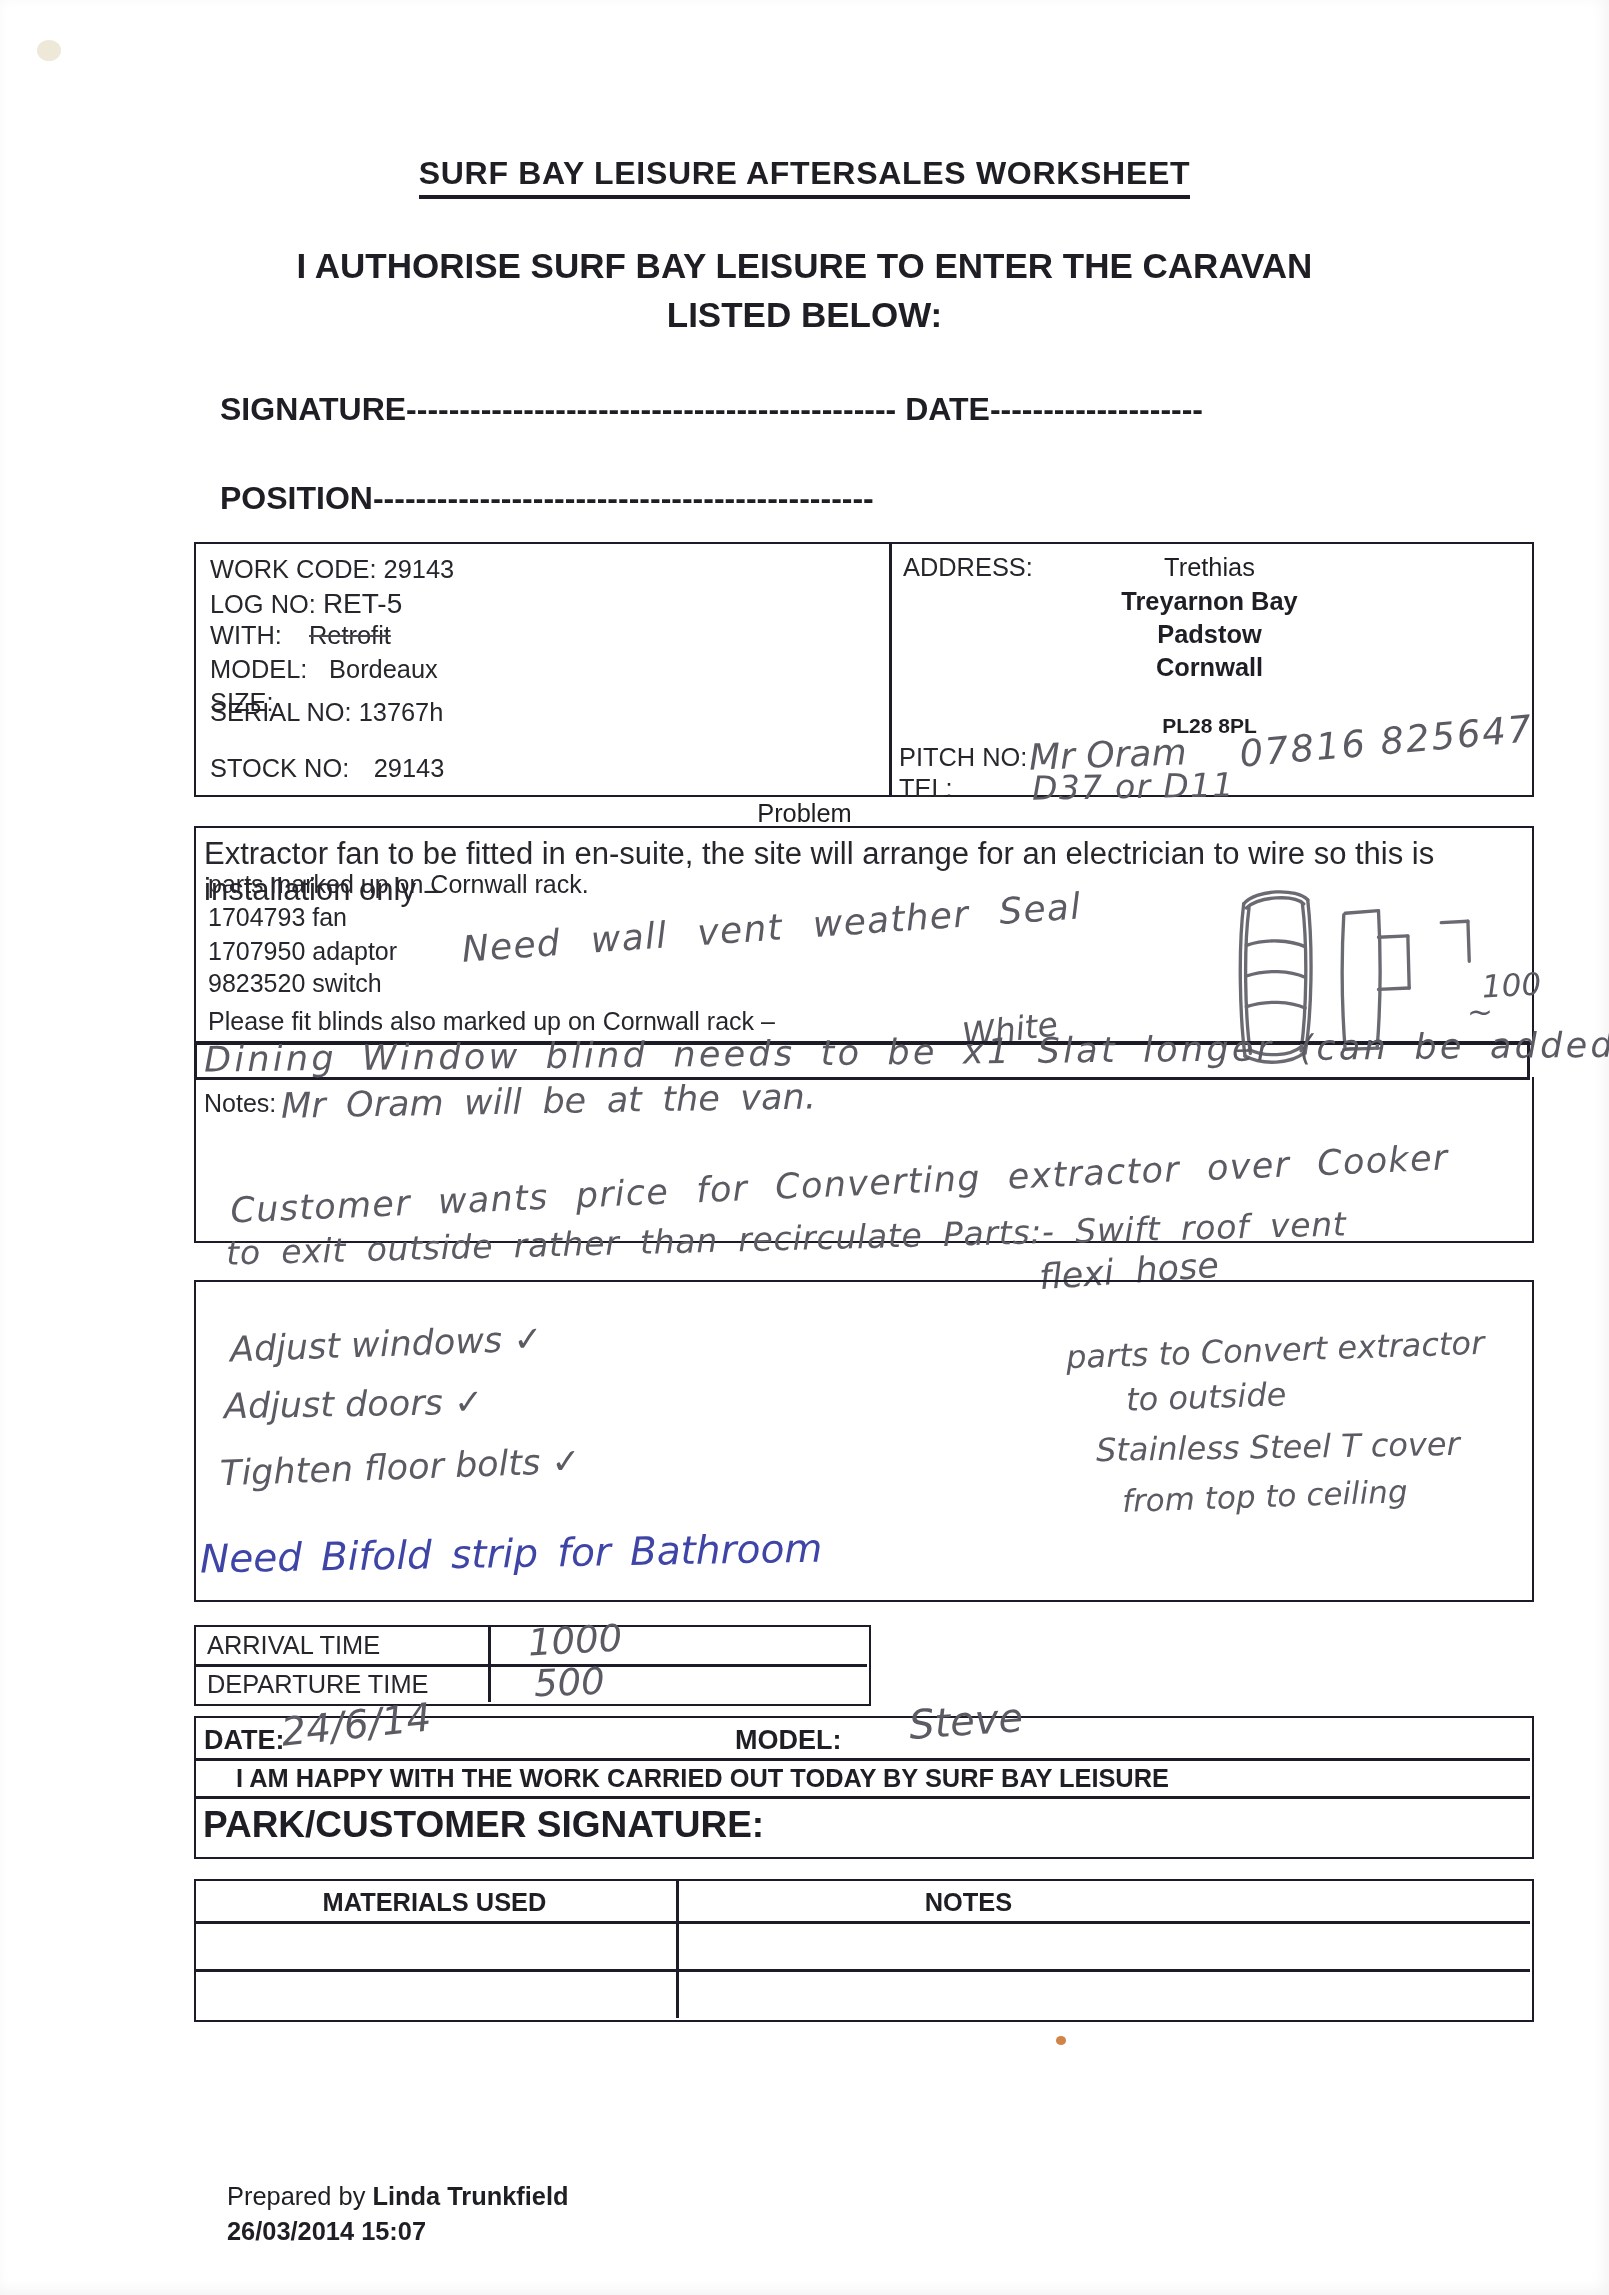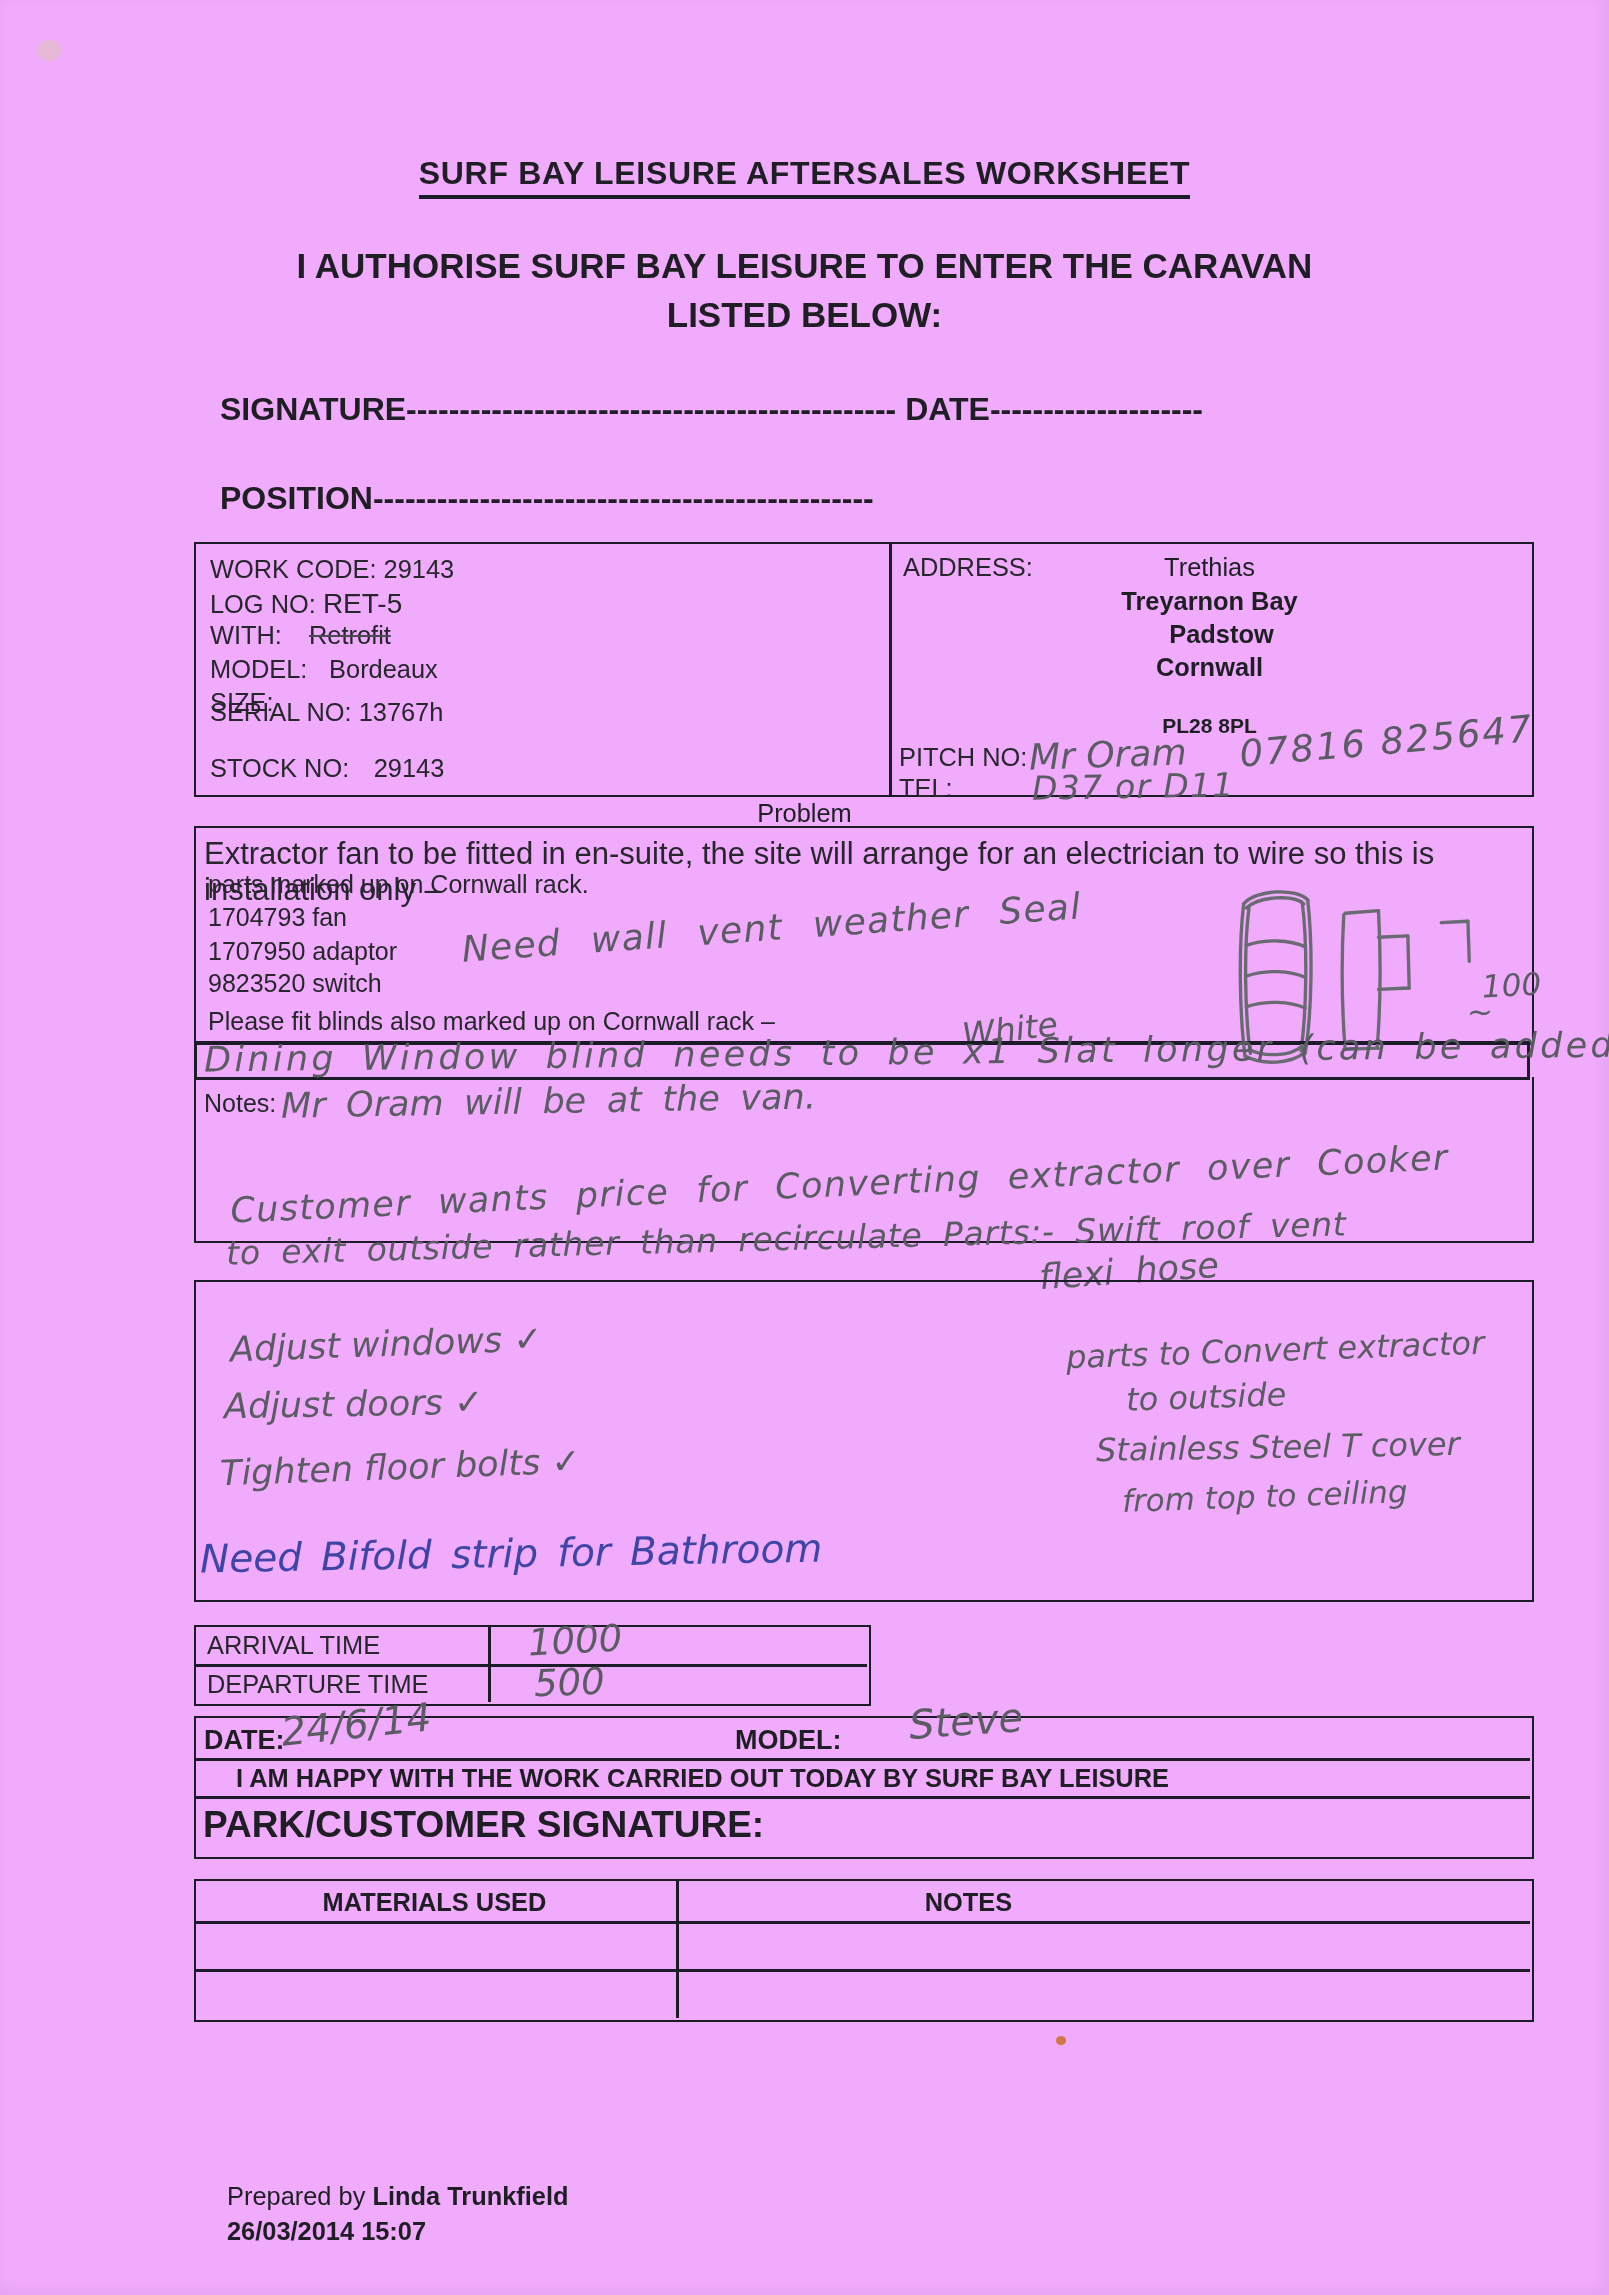--- a/index.html
+++ b/index.html
@@ -1,19 +1,19 @@
 <!DOCTYPE html>
 <html style="font-size:10.7px"><head>
 <meta charset="utf-8">
 <style>
   html,body{margin:0;padding:0;background:#e9e7e3;}
   .page{
     position:relative;
     width:1609px;height:2295px;
-    background:#f0abfc;
+    background:#ffffff;
     font-family:"Liberation Sans", sans-serif;
     color:#1e1e24;
     overflow:hidden;
     box-shadow:inset -4px -4px 14.7px rgba(0,0,0,0.05);
   }
   .abs{position:absolute;}
   .center{left:0;width:100%;text-align:center;}
   .bold{font-weight:bold;}
   .box{position:absolute;border:2.7px solid #1c1c28;}
   .vline{position:absolute;width:2.7px;background:#1c1c28;}
@@ -82,21 +82,21 @@
     <span>13767h</span>
   </div>
   <div class="cell-label" style="left:210px;top:754px;">
     <span>STOCK NO:</span>
     <span style="margin-left:17.4px;">29143</span>
   </div>
 
   <div class="cell-label" style="left:903px;top:553px;">ADDRESS:</div>
   <div class="abs" style="left:889px;top:553px;width:641px;text-align:center;font-size:25.4px;">Trethias</div>
   <div class="abs bold" style="left:889px;top:587px;width:641px;text-align:center;font-size:25.4px;">Treyarnon Bay</div>
-  <div class="abs bold" style="left:889px;top:620px;width:641px;text-align:center;font-size:25.4px;padding-left:12px;">Padstow</div>
+  <div class="abs bold" style="left:889px;top:620px;width:641px;text-align:center;font-size:25.4px;">Padstow</div>
   <div class="abs bold" style="left:889px;top:653px;width:641px;text-align:center;font-size:25.4px;">Cornwall</div>
   <div class="abs bold" style="left:889px;top:714px;width:641px;text-align:center;font-size:21px;">PL28 8PL</div>
   <div class="cell-label" style="left:899px;top:743px;">PITCH NO:</div>
   <div class="cell-label" style="left:899px;top:774px;">TEL:</div>
   <span class="hw" style="left:1029px;top:734px;font-size:36px;transform:rotate(-2deg);">Mr Oram</span>
   <span class="hw" style="left:1239px;top:720px;font-size:37px;transform:rotate(-5deg);letter-spacing:2px;">07816 825647</span>
   <span class="hw" style="left:1032px;top:767px;font-size:33px;transform:rotate(-1deg);letter-spacing:1.3px;">D37 or D11</span>
 
   <div class="abs center" style="top:799px;font-size:25.4px;">Problem</div>
 

